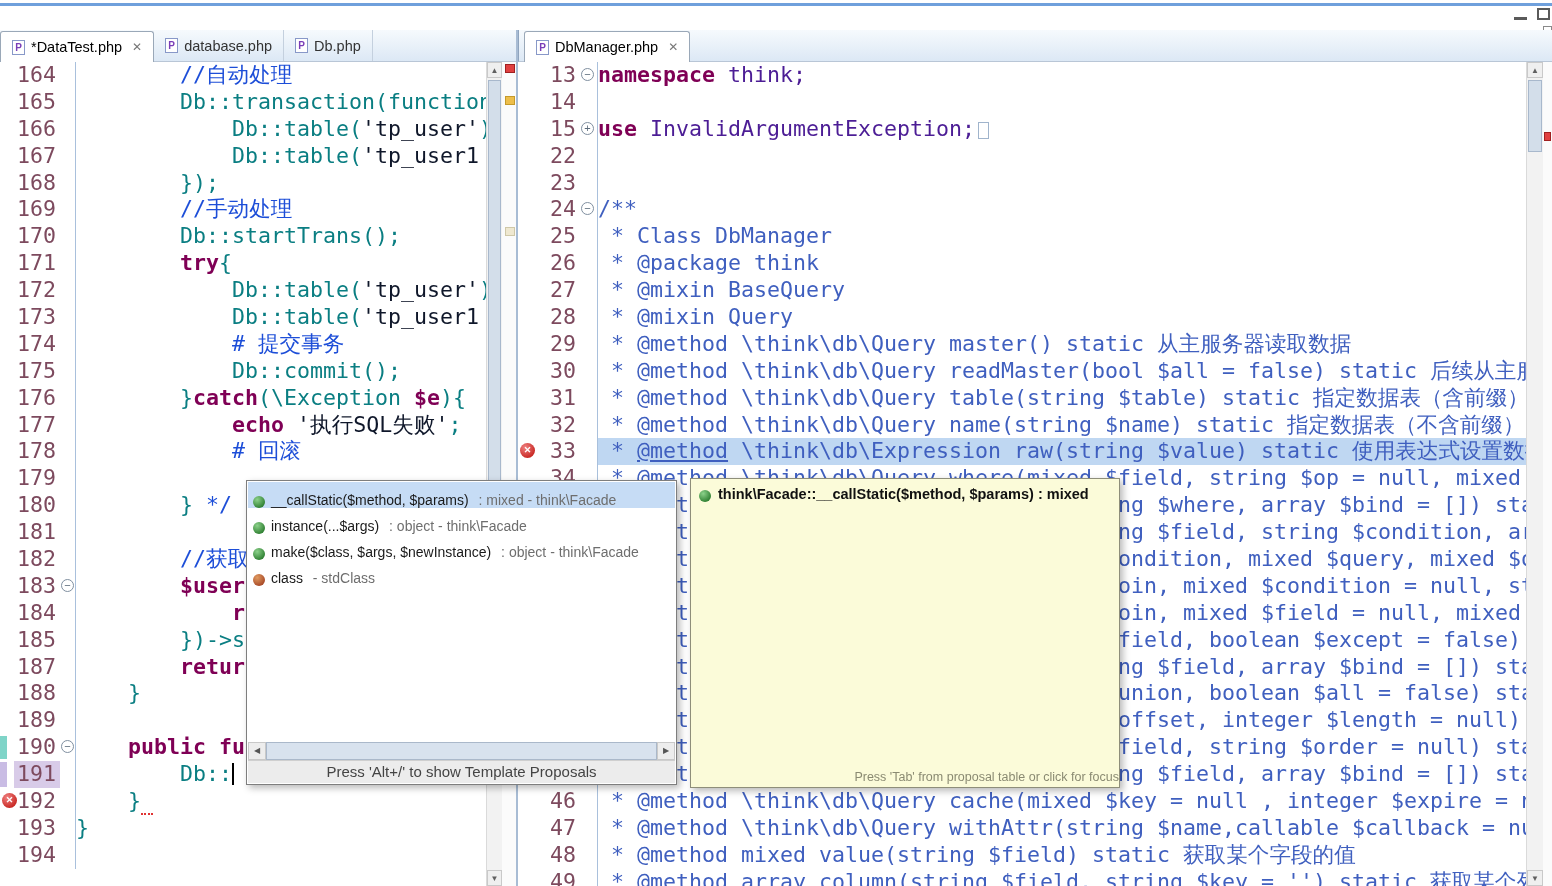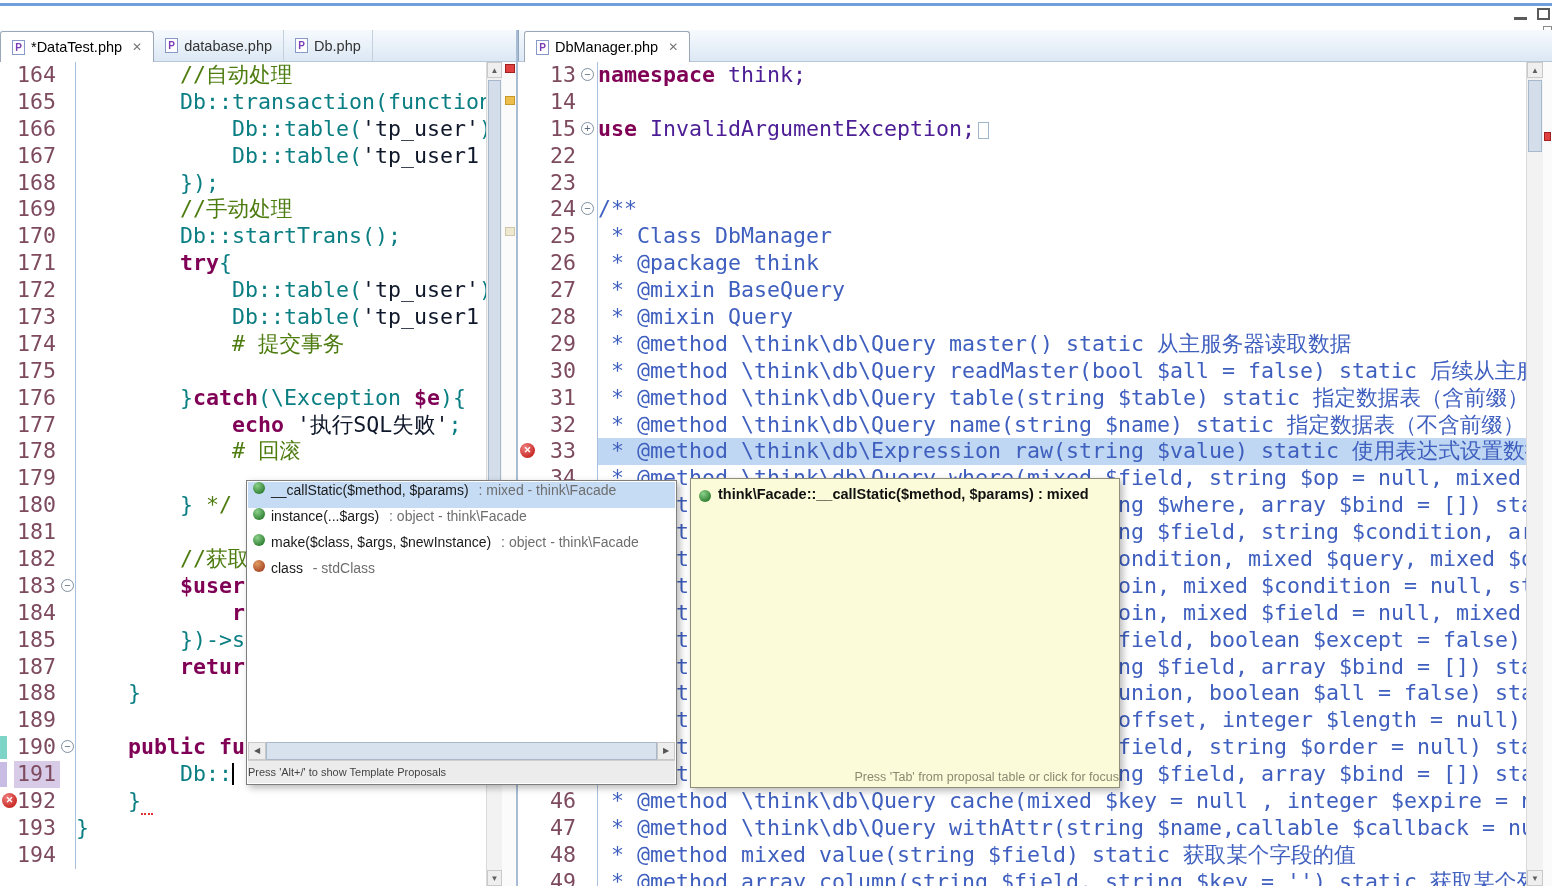--- a/index.html
+++ b/index.html
@@ -48,51 +48,51 @@
   .annbar.teal{top:2px;height:23px;background:#7FD4C8}
   .annbar.purple{top:1px;height:25px;background:#C9BCE4}
   .caret{display:inline-block;width:2px;height:22px;background:#000;vertical-align:-4px}
   .fbox{display:inline-block;width:11px;height:17px;border:1px solid #A0B4CC;vertical-align:-3px;margin-left:3px}
   .sq{display:inline-block;width:12px;height:15px;border-bottom:2px dotted #E03333;vertical-align:bottom}
 
   
   .id{color:#0A7E82}
   .kw{color:#7F0055;font-weight:bold}
   .str{color:#0f172a}
-  .cm{color:#4d7c0f}
+  .cm{color:#1d4ed8}
   .pl{color:#4c1d95}
   .doc{color:#3F5FBF}
-  .u{}
+  .u{text-decoration:underline}
 
   
   .vsb{position:absolute;top:62px;bottom:0;background:#F2F2F2;border-left:1px solid #DADADA}
   .vsb.sleft{left:486px;width:16px}
   .vsb.sright{left:1526px;width:17px}
   .sbtn{position:absolute;left:0;width:100%;height:16px;background:#EFEFEF;border:1px solid #C9C9C9;color:#606060;font-size:8px;line-height:15px;text-align:center}
   .sbtn.up{top:0}
   .sbtn.down{bottom:0}
   .sthumb{position:absolute;left:1px;right:1px;background:#D3DEEA;border:1px solid #A8B8CC}
   .ovr{position:absolute;top:62px;bottom:0;background:#FBFBFB}
   .ovr.oleft{left:502px;width:16px}
   .ovr.oright{left:1543px;width:9px}
   .mark{position:absolute}
   .sash{position:absolute;left:516px;top:30px;bottom:0;width:2px;background:#A8BCD4}
 
   
   .cpopup{position:absolute;left:246px;top:480px;width:431px;height:305px;background:#fff;border:1px solid #7E7E7E;z-index:10;box-shadow:3px 3px 7px rgba(0,0,0,.28)}
   .citems{position:absolute;top:1px;left:1px;right:1px}
-  .citem{height:26px;display:flex;align-items:flex-start;padding:0 5px;gap:6px;font-size:14px;white-space:pre;overflow:hidden;color:#1a1a1a}
+  .citem{height:26px;display:flex;align-items:flex-end;padding:0 5px;gap:6px;font-size:14px;white-space:pre;overflow:hidden;color:#1a1a1a}
   .citem.sel{background:#C6DCF5}
   .mico{width:12px;height:12px;border-radius:50%;background:radial-gradient(circle at 35% 30%,#8CD18A,#2F8032 75%);flex:0 0 auto}
   .cico{width:12px;height:12px;border-radius:50%;background:radial-gradient(circle at 35% 30%,#E09A60,#A84A28 75%);flex:0 0 auto}
   .ctype{color:#6E6E6E}
   .chsb{position:absolute;left:1px;right:1px;bottom:24px;height:18px;background:#F1F1F1;display:flex}
   .charrow{flex:0 0 18px;text-align:center;font-size:8px;line-height:16px;color:#555;background:#EDEDED;border:1px solid #C9C9C9}
   .chthumb{flex:1;background:#D8E2EE;border:1px solid #AAB8CA}
-  .chint{position:absolute;left:1px;right:1px;bottom:1px;height:23px;background:#ECECEC;border-top:1px solid #CFCFCF;font-size:11px;color:#444;line-height:22px}
+  .chint{position:absolute;left:1px;right:1px;bottom:1px;height:23px;background:#ECECEC;border-top:1px solid #CFCFCF;text-align:center;font-size:15px;color:#444;line-height:22px}
 
   
   .dpopup{position:absolute;left:690px;top:478px;width:430px;height:310px;background:#FBFBD9;border:1px solid #8E8E7A;z-index:9;box-shadow:3px 3px 7px rgba(0,0,0,.28)}
   .dtitle{display:flex;gap:7px;align-items:flex-end;padding:7px 8px;font-weight:bold;font-size:14.5px;color:#111;white-space:nowrap;overflow:hidden}
   .dhint{position:absolute;bottom:3px;left:0;right:0;text-align:right;color:#8A8A72;font-size:12.5px}
 </style>
 </head>
 <body>
 
 <div class="chrome">
@@ -130,21 +130,21 @@
     <div class="row"><div class="ann"></div><div class="num">165</div><div class="fold"></div><div class="codeln"><span class="id">        Db::transaction(function</span></div></div>
     <div class="row"><div class="ann"></div><div class="num">166</div><div class="fold"></div><div class="codeln"><span class="id">            Db::table(</span><span class="str">'tp_user'</span><span class="id">)</span></div></div>
     <div class="row"><div class="ann"></div><div class="num">167</div><div class="fold"></div><div class="codeln"><span class="id">            Db::table(</span><span class="str">'tp_user1</span></div></div>
     <div class="row"><div class="ann"></div><div class="num">168</div><div class="fold"></div><div class="codeln"><span class="id">        });</span></div></div>
     <div class="row"><div class="ann"></div><div class="num">169</div><div class="fold"></div><div class="codeln"><span class="id">        </span><span class="cm">//手动处理</span></div></div>
     <div class="row"><div class="ann"></div><div class="num">170</div><div class="fold"></div><div class="codeln"><span class="id">        Db::startTrans();</span></div></div>
     <div class="row"><div class="ann"></div><div class="num">171</div><div class="fold"></div><div class="codeln"><span class="id">        </span><span class="kw">try</span><span class="id">{</span></div></div>
     <div class="row"><div class="ann"></div><div class="num">172</div><div class="fold"></div><div class="codeln"><span class="id">            Db::table(</span><span class="str">'tp_user'</span><span class="id">)</span></div></div>
     <div class="row"><div class="ann"></div><div class="num">173</div><div class="fold"></div><div class="codeln"><span class="id">            Db::table(</span><span class="str">'tp_user1</span></div></div>
     <div class="row"><div class="ann"></div><div class="num">174</div><div class="fold"></div><div class="codeln"><span class="id">            </span><span class="cm"># 提交事务</span></div></div>
-    <div class="row"><div class="ann"></div><div class="num">175</div><div class="fold"></div></div>
+    <div class="row"><div class="ann"></div><div class="num">175</div><div class="fold"></div><div class="codeln"><span class="id">            Db::commit();</span></div></div>
     <div class="row"><div class="ann"></div><div class="num">176</div><div class="fold"></div><div class="codeln"><span class="id">        }</span><span class="kw">catch</span><span class="id">(\Exception </span><span class="kw">$e</span><span class="id">){</span></div></div>
     <div class="row"><div class="ann"></div><div class="num">177</div><div class="fold"></div><div class="codeln"><span class="id">            </span><span class="kw">echo</span><span class="id"> </span><span class="str">'执行SQL失败'</span><span class="id">;</span></div></div>
     <div class="row"><div class="ann"></div><div class="num">178</div><div class="fold"></div><div class="codeln"><span class="id">            </span><span class="cm"># 回滚</span></div></div>
     <div class="row"><div class="ann"></div><div class="num">179</div><div class="fold"></div><div class="codeln"><span class="id">            </span></div></div>
     <div class="row"><div class="ann"></div><div class="num">180</div><div class="fold"></div><div class="codeln"><span class="id">        } </span><span class="cm">*/</span></div></div>
     <div class="row"><div class="ann"></div><div class="num">181</div><div class="fold"></div><div class="codeln"></div></div>
     <div class="row"><div class="ann"></div><div class="num">182</div><div class="fold"></div><div class="codeln"><span class="id">        </span><span class="cm">//获取</span></div></div>
     <div class="row"><div class="ann"></div><div class="num">183</div><div class="fold"><div class="fico">−</div></div><div class="codeln"><span class="id">        </span><span class="kw">$user</span></div></div>
     <div class="row"><div class="ann"></div><div class="num">184</div><div class="fold"></div><div class="codeln"><span class="id">            </span><span class="kw">r</span></div></div>
     <div class="row"><div class="ann"></div><div class="num">185</div><div class="fold"></div><div class="codeln"><span class="id">        })-&gt;s</span></div></div>

